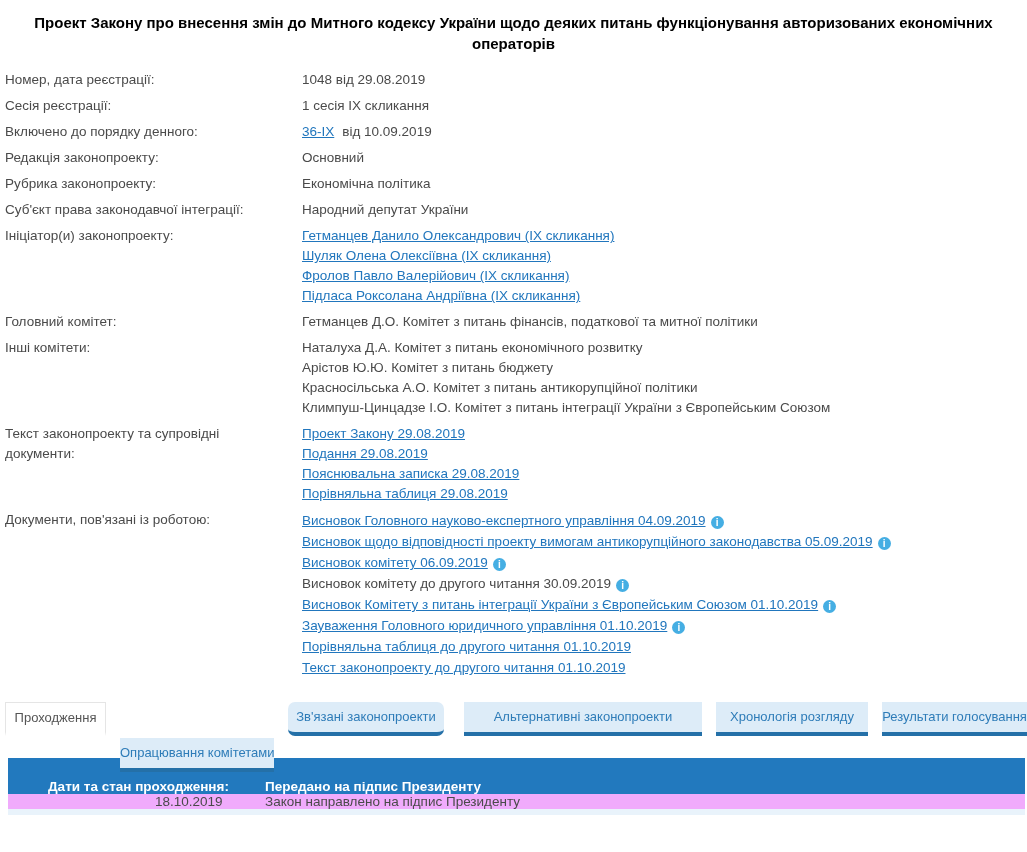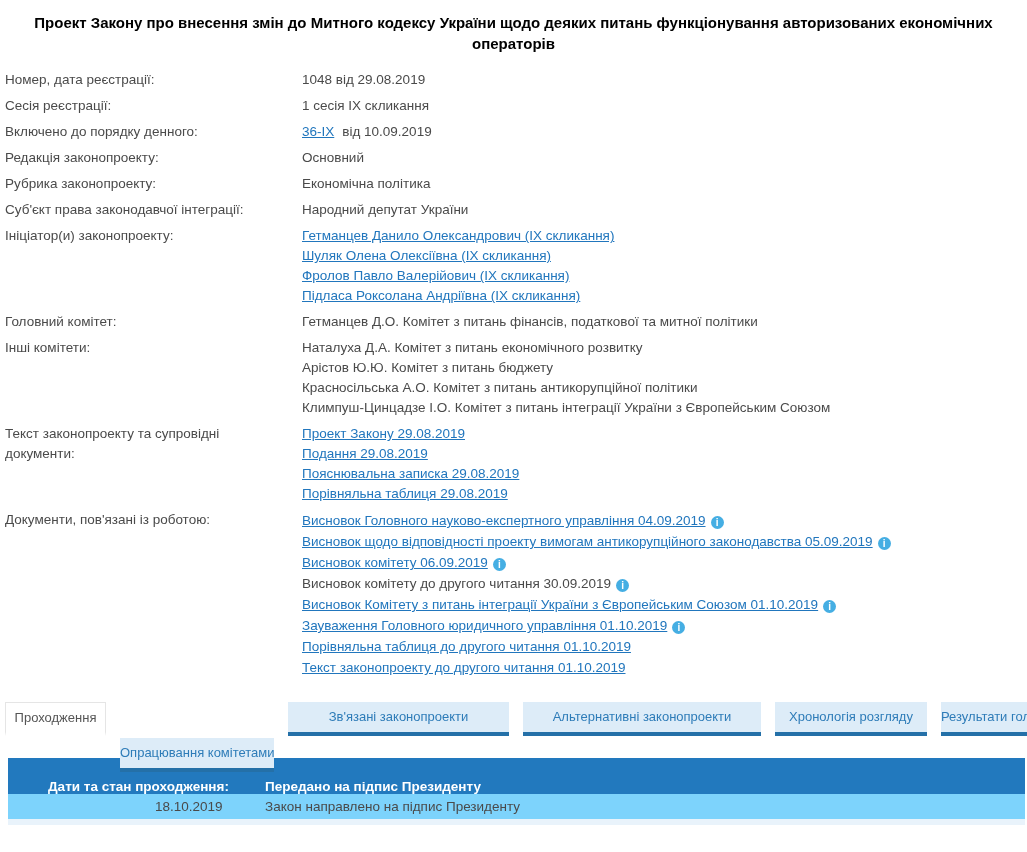--- a/index.html
+++ b/index.html
@@ -38,33 +38,33 @@
     margin-right:2px;cursor:pointer;box-sizing:content-box;
     white-space:nowrap;overflow:hidden;
   }
   .tab.active{
     background:#fff;color:#555;border-bottom:4px solid transparent;
     border-top:1px solid #e5e5e5;border-left:1px solid #e5e5e5;
     border-right:1px solid #e5e5e5;height:29px;line-height:29px;
   }
   .tab1{width:99px;margin-left:5px;}
   .tab2{width:154px;margin-top:36px;}
-  .tab3{width:221px;}
-  .tab4{width:238px;}
+  .tab3{width:156px;border-radius:7px;}
+  .tab4{width:238px;margin-left:6px;}
   .tab5{width:152px;}
   .tab6{flex:1;margin-right:0;}
   
   .status-table{margin:22px 2px 0 8px;}
   .thead{
     background:#2279be;color:#fff;font-weight:bold;font-size:13.5px;
     height:36px;display:flex;align-items:flex-end;
   }
   .thead .col1{flex:0 0 247px;width:247px;box-sizing:border-box;padding-left:40px;}
   .thead .col2{padding-left:10px;}
-  .trow{display:flex;align-items:center;height:25px;font-size:13.5px;background:#7dd3fc;}
+  .trow{display:flex;align-items:center;height:15px;font-size:13.5px;background:#f0abfc;}
   .trow .col1{flex:0 0 247px;width:247px;box-sizing:border-box;padding-left:147px;}
   .trow .col2{padding-left:10px;}
   .trow-alt{height:6px;background:#e9f3fb;}
 </style>
 </head>
 <body>
 
 <div class="page">
 
   <div class="bill-title">Проект Закону про внесення змін до Митного кодексу України щодо деяких питань функціонування авторизованих економічних операторів</div>

